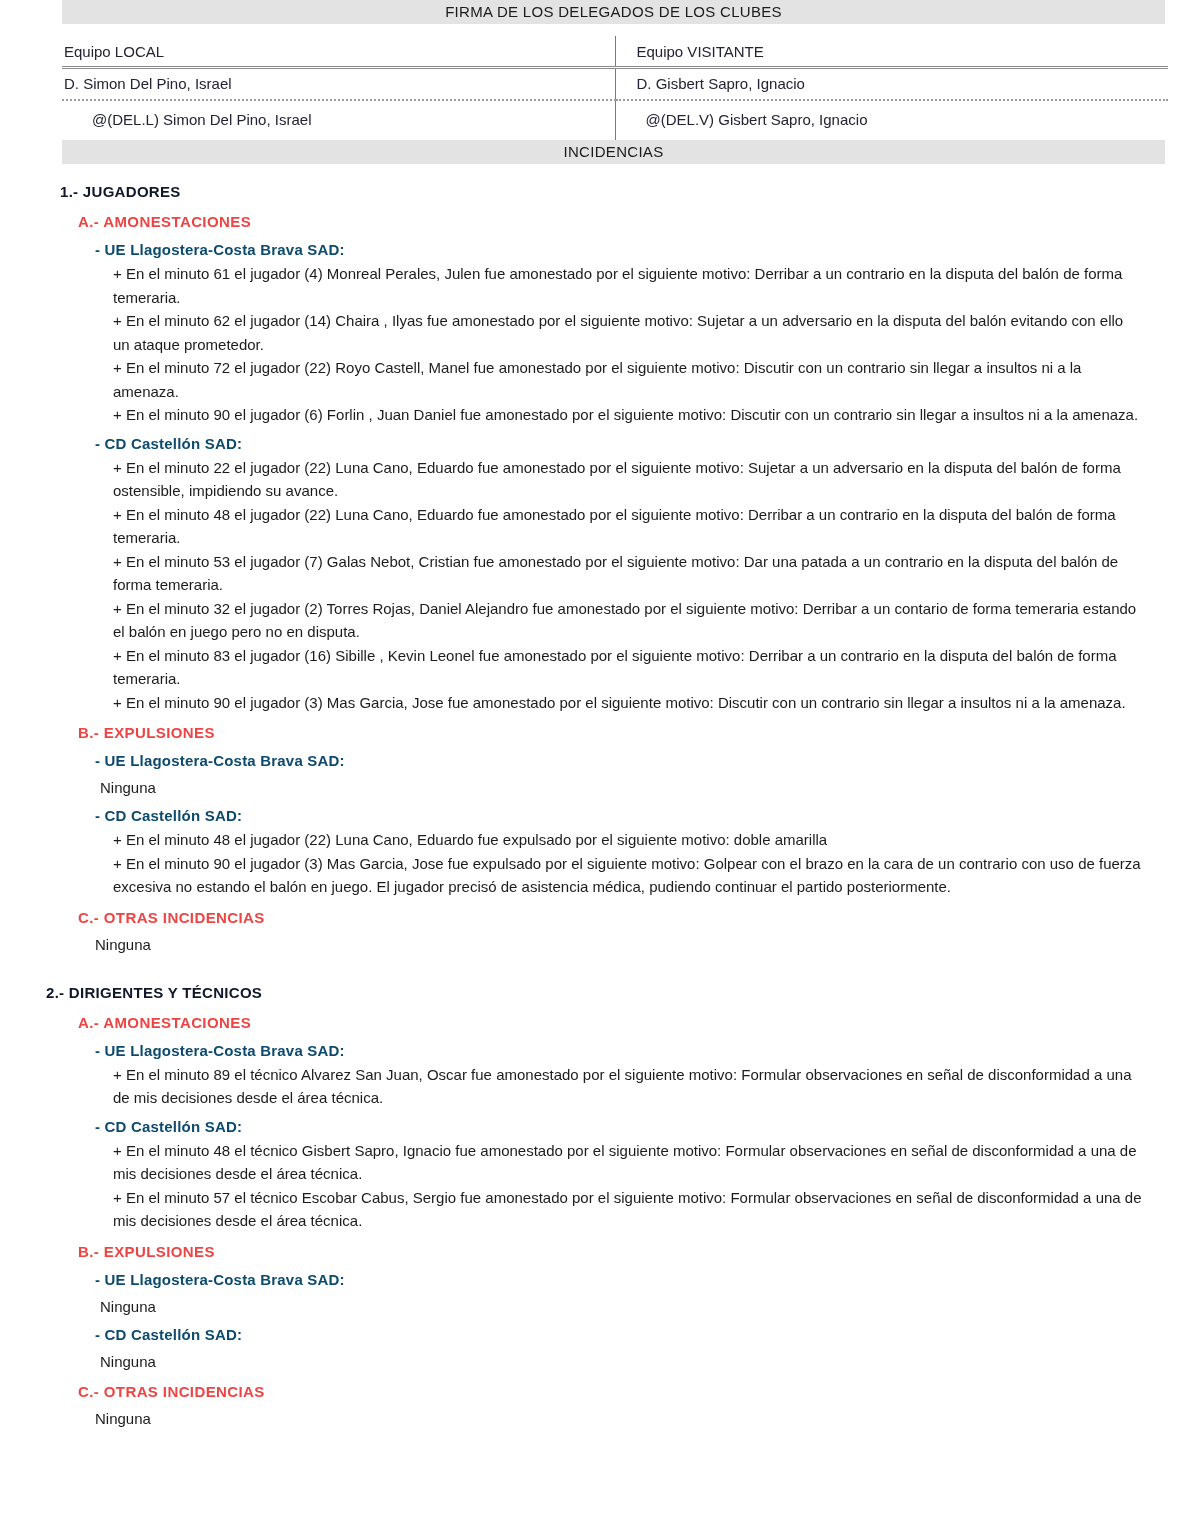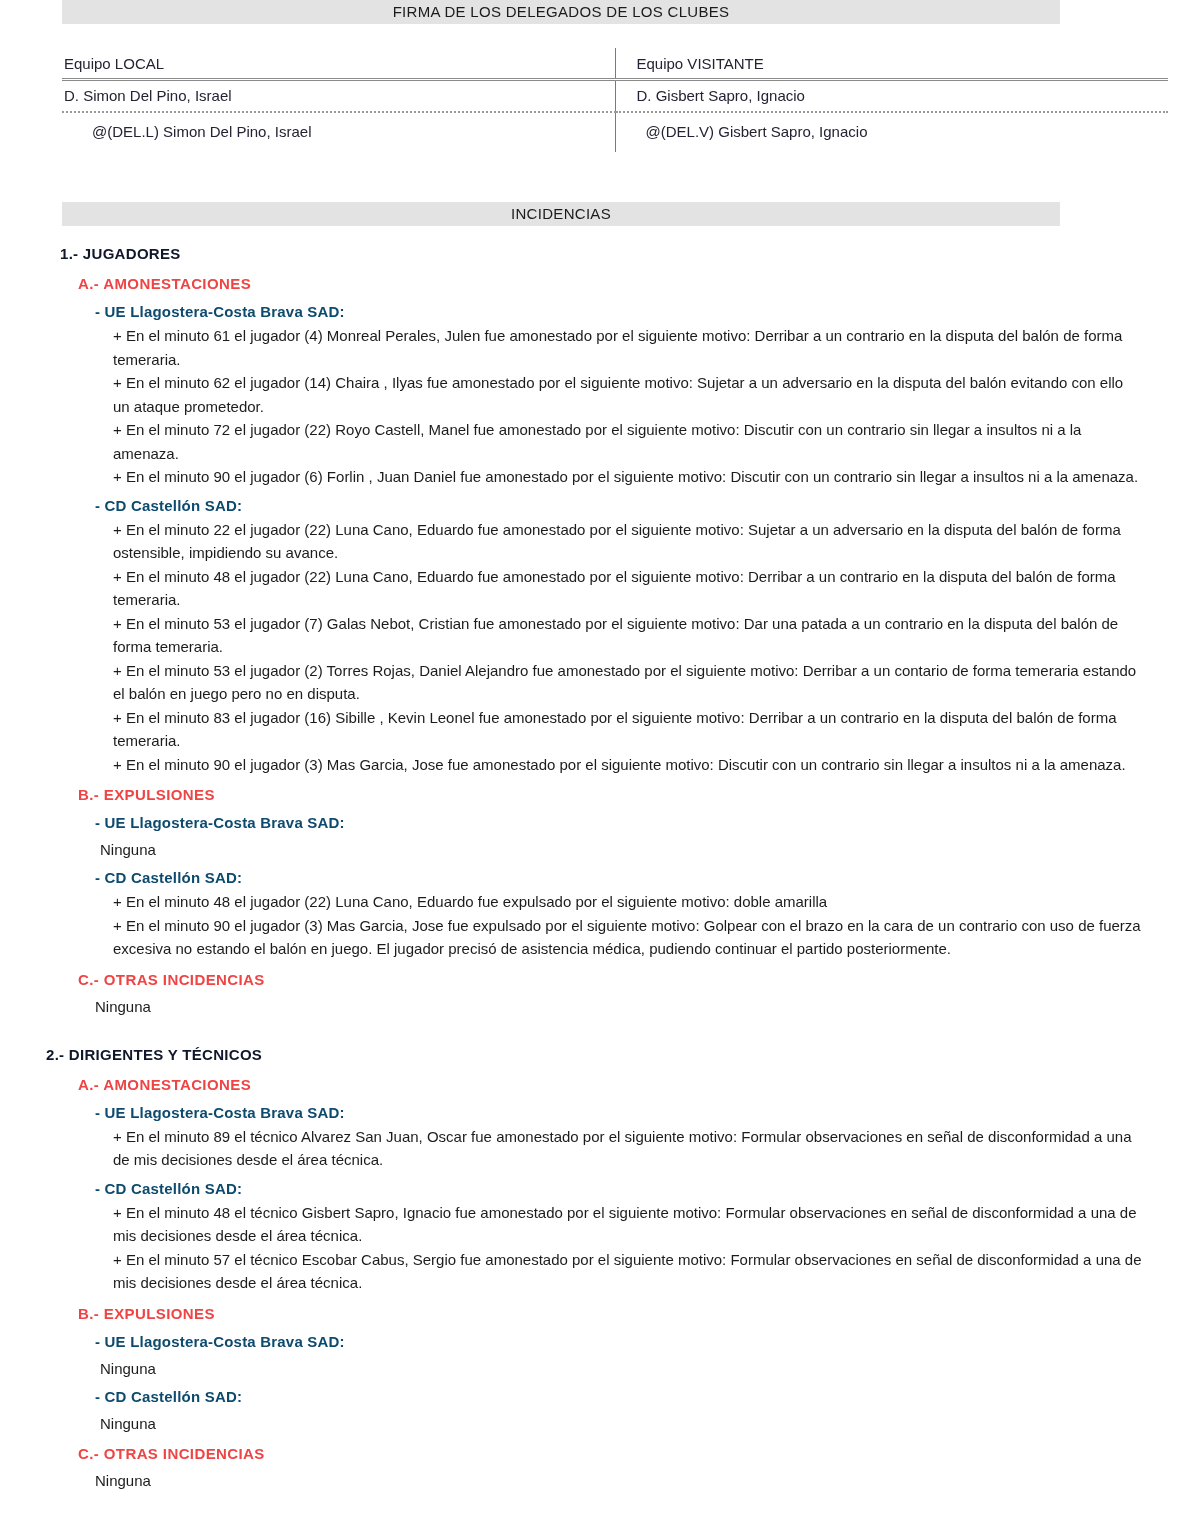--- a/index.html
+++ b/index.html
@@ -2,28 +2,28 @@
 <html><head>
 <meta charset="utf-8">
 <style>
   html,body{margin:0;padding:0;}
   body{
     width:1200px;height:1536px;background:#ffffff;overflow:hidden;
     font-family:"Liberation Sans","DejaVu Sans",sans-serif;
     font-size:15px;color:#1c1c1c;
   }
   .bar{
-    margin-left:62px;width:998px;background:#e3e3e3;
+    margin-left:62px;width:1103px;background:#e3e3e3;
     text-align:center;padding:3px 0 4px 0;color:#1b1b1b;
     letter-spacing:.3px;font-size:15px;
   }
-  .bar.second{margin-top:50px;}
+  .bar.second{}
   .sigtable{
     margin-left:62px;width:1106px;border-collapse:collapse;
-    font-size:15px;color:#232334;margin-top:24px;table-layout:fixed;
+    font-size:15px;color:#232334;margin-top:12px;table-layout:fixed;
   }
   .sigtable td{padding:0;vertical-align:middle;}
   .sigtable .col-v{border-left:1px solid #7a7a7a;}
   .sigtable .hdr td{padding:7px 0 6px 2px;border-bottom:3px double #8a8a8a;}
   .sigtable .del td{padding:6px 0 7px 2px;border-bottom:2px dotted #9a9a9a;}
   .sigtable .sig td{padding:10px 0 12px 30px;}
   .sigtable .hdr .col-v,.sigtable .del .col-v{padding-left:21px;}
   .sec-h{
     margin:17px 0 0 60px;font-weight:700;color:#0f172a;
     letter-spacing:.3px;line-height:22px;font-size:15px;
@@ -82,21 +82,21 @@
     <div class="item">+ En el minuto 62 el jugador (14) Chaira , Ilyas fue amonestado por el siguiente motivo: Sujetar a un adversario en la disputa del balón evitando con ello un ataque prometedor.</div>
     <div class="item">+ En el minuto 72 el jugador (22) Royo Castell, Manel fue amonestado por el siguiente motivo: Discutir con un contrario sin llegar a insultos ni a la amenaza.</div>
     <div class="item">+ En el minuto 90 el jugador (6) Forlin , Juan Daniel fue amonestado por el siguiente motivo: Discutir con un contrario sin llegar a insultos ni a la amenaza.</div>
   </div>
 
   <div class="team">- CD Castellón SAD:</div>
   <div class="items">
     <div class="item">+ En el minuto 22 el jugador (22) Luna Cano, Eduardo fue amonestado por el siguiente motivo: Sujetar a un adversario en la disputa del balón de forma ostensible, impidiendo su avance.</div>
     <div class="item">+ En el minuto 48 el jugador (22) Luna Cano, Eduardo fue amonestado por el siguiente motivo: Derribar a un contrario en la disputa del balón de forma temeraria.</div>
     <div class="item">+ En el minuto 53 el jugador (7) Galas Nebot, Cristian fue amonestado por el siguiente motivo: Dar una patada a un contrario en la disputa del balón de forma temeraria.</div>
-    <div class="item">+ En el minuto 53 el jugador (2) Torres Rojas, Daniel Alejandro fue amonestado por el siguiente motivo: Derribar a un contario de forma temeraria estando el balón en juego pero no en disputa.</div>
+    <div class="item">+ En el minuto 32 el jugador (2) Torres Rojas, Daniel Alejandro fue amonestado por el siguiente motivo: Derribar a un contario de forma temeraria estando el balón en juego pero no en disputa.</div>
     <div class="item">+ En el minuto 83 el jugador (16) Sibille , Kevin Leonel fue amonestado por el siguiente motivo: Derribar a un contrario en la disputa del balón de forma temeraria.</div>
     <div class="item">+ En el minuto 90 el jugador (3) Mas Garcia, Jose fue amonestado por el siguiente motivo: Discutir con un contrario sin llegar a insultos ni a la amenaza.</div>
   </div>
 
   <div class="sub-h">B.- EXPULSIONES</div>
 
   <div class="team">- UE Llagostera-Costa Brava SAD:</div>
   <div class="none">Ninguna</div>
 
   <div class="team">- CD Castellón SAD:</div>

